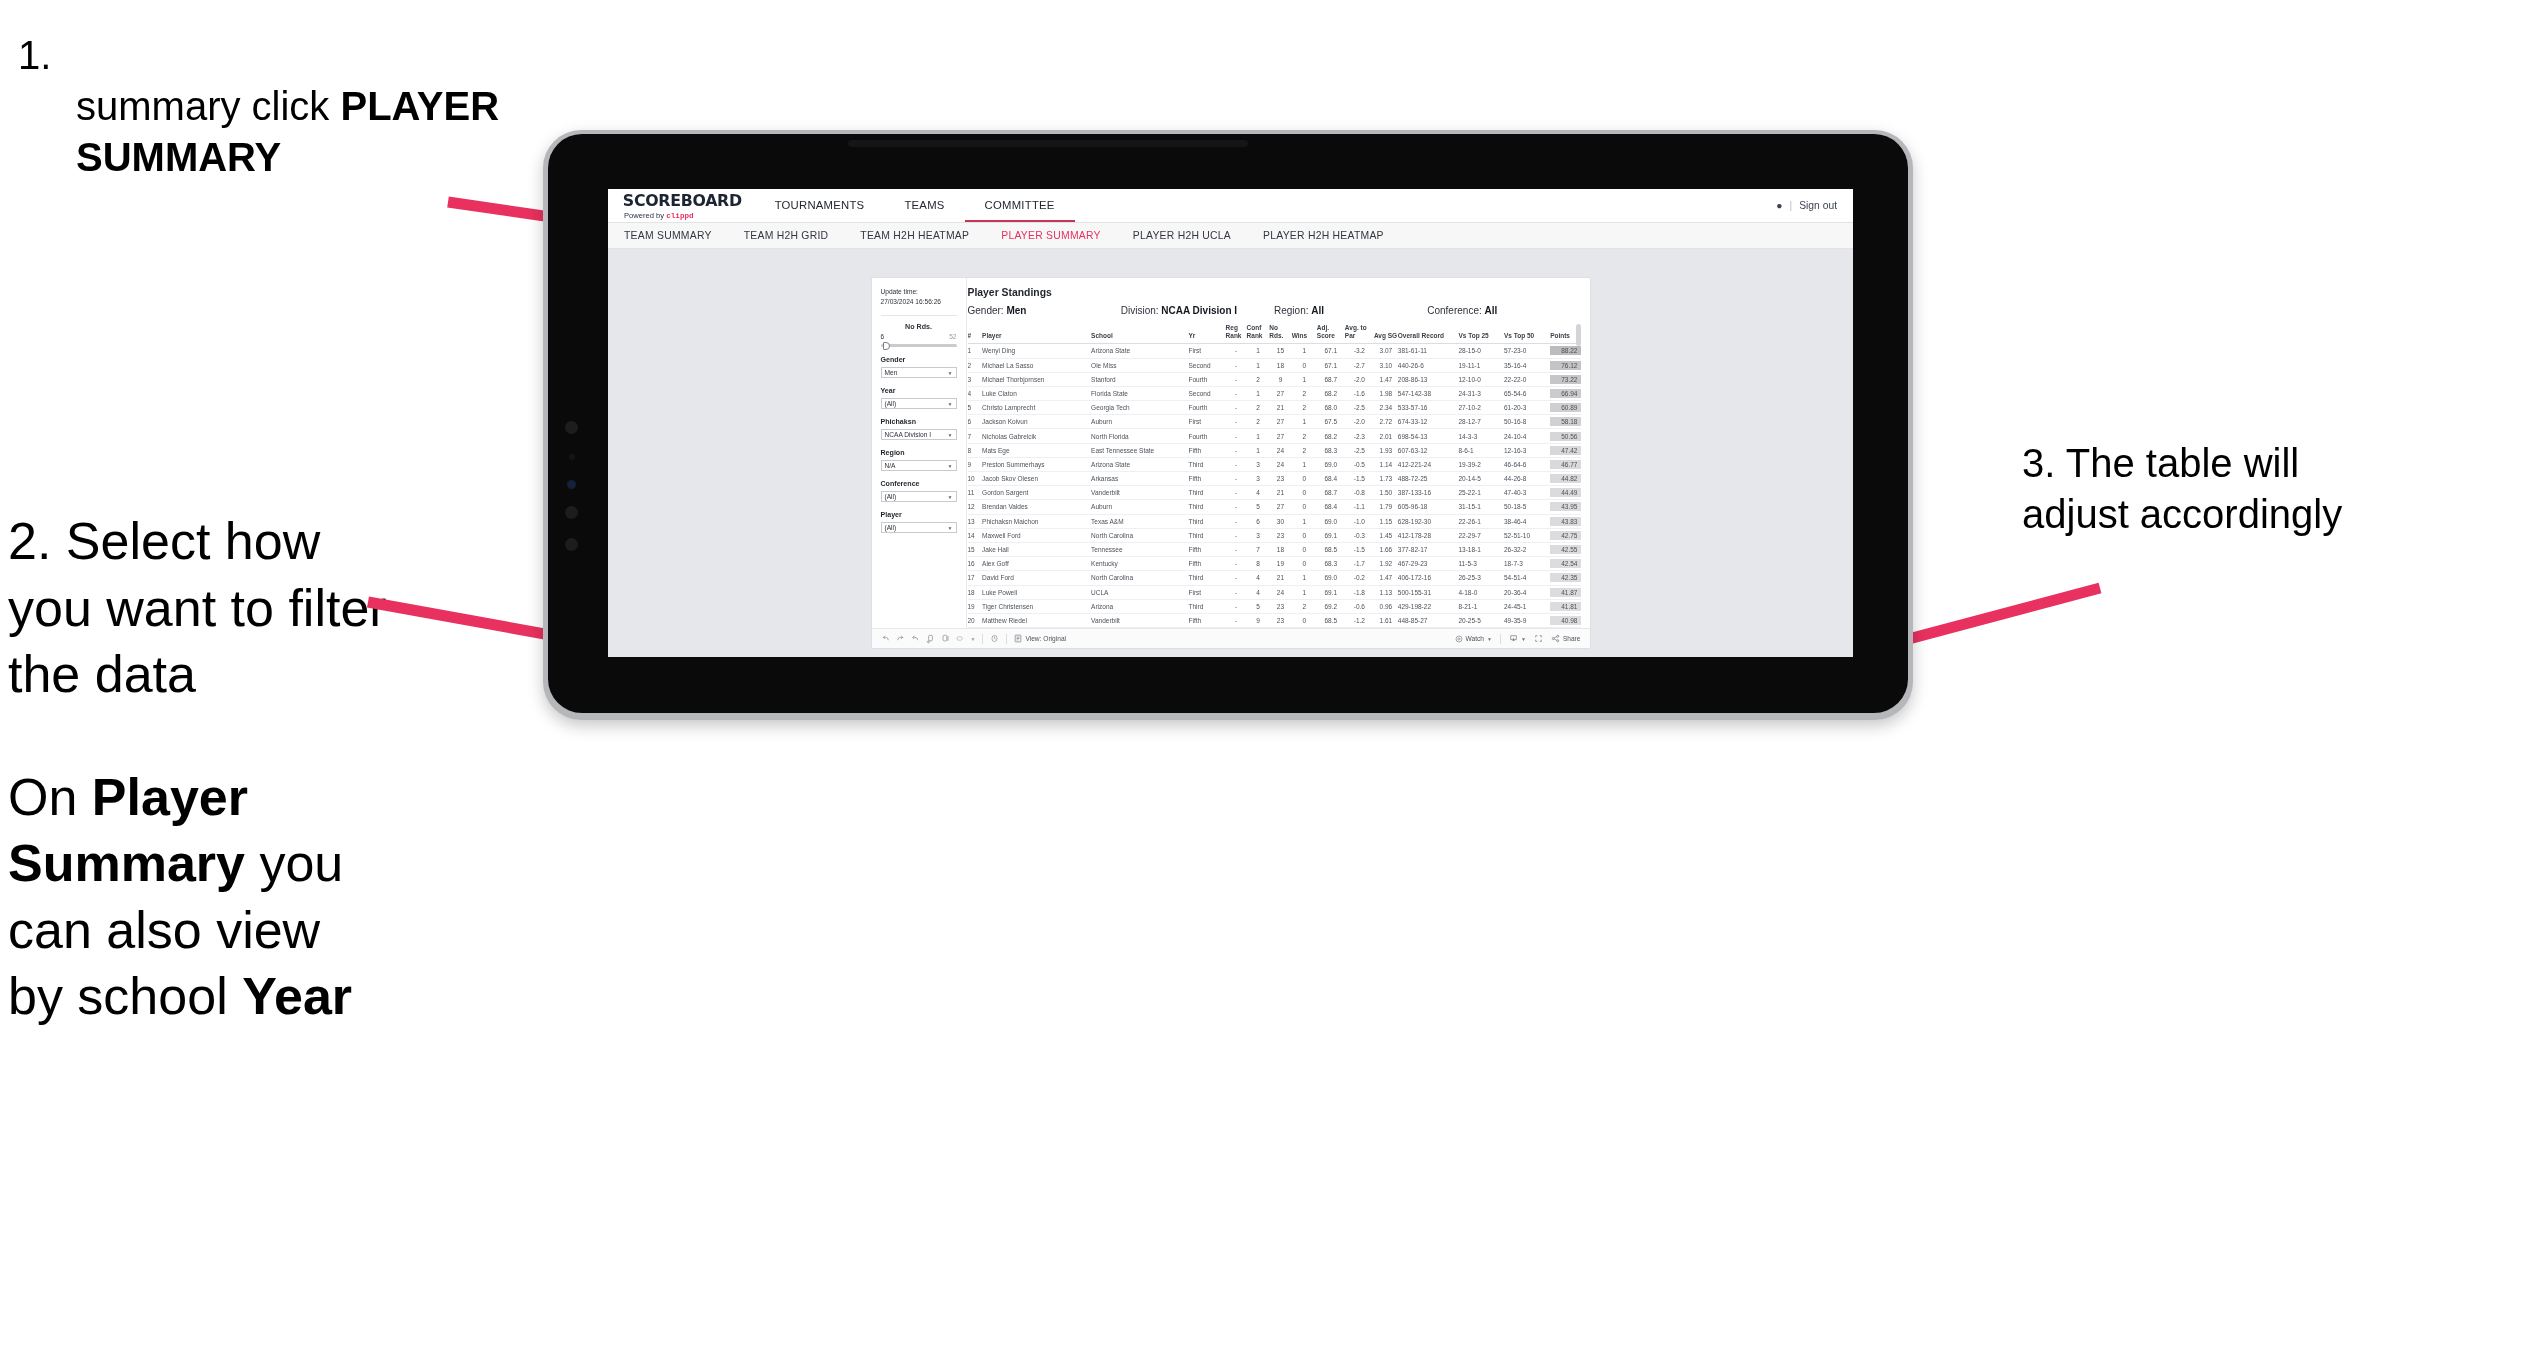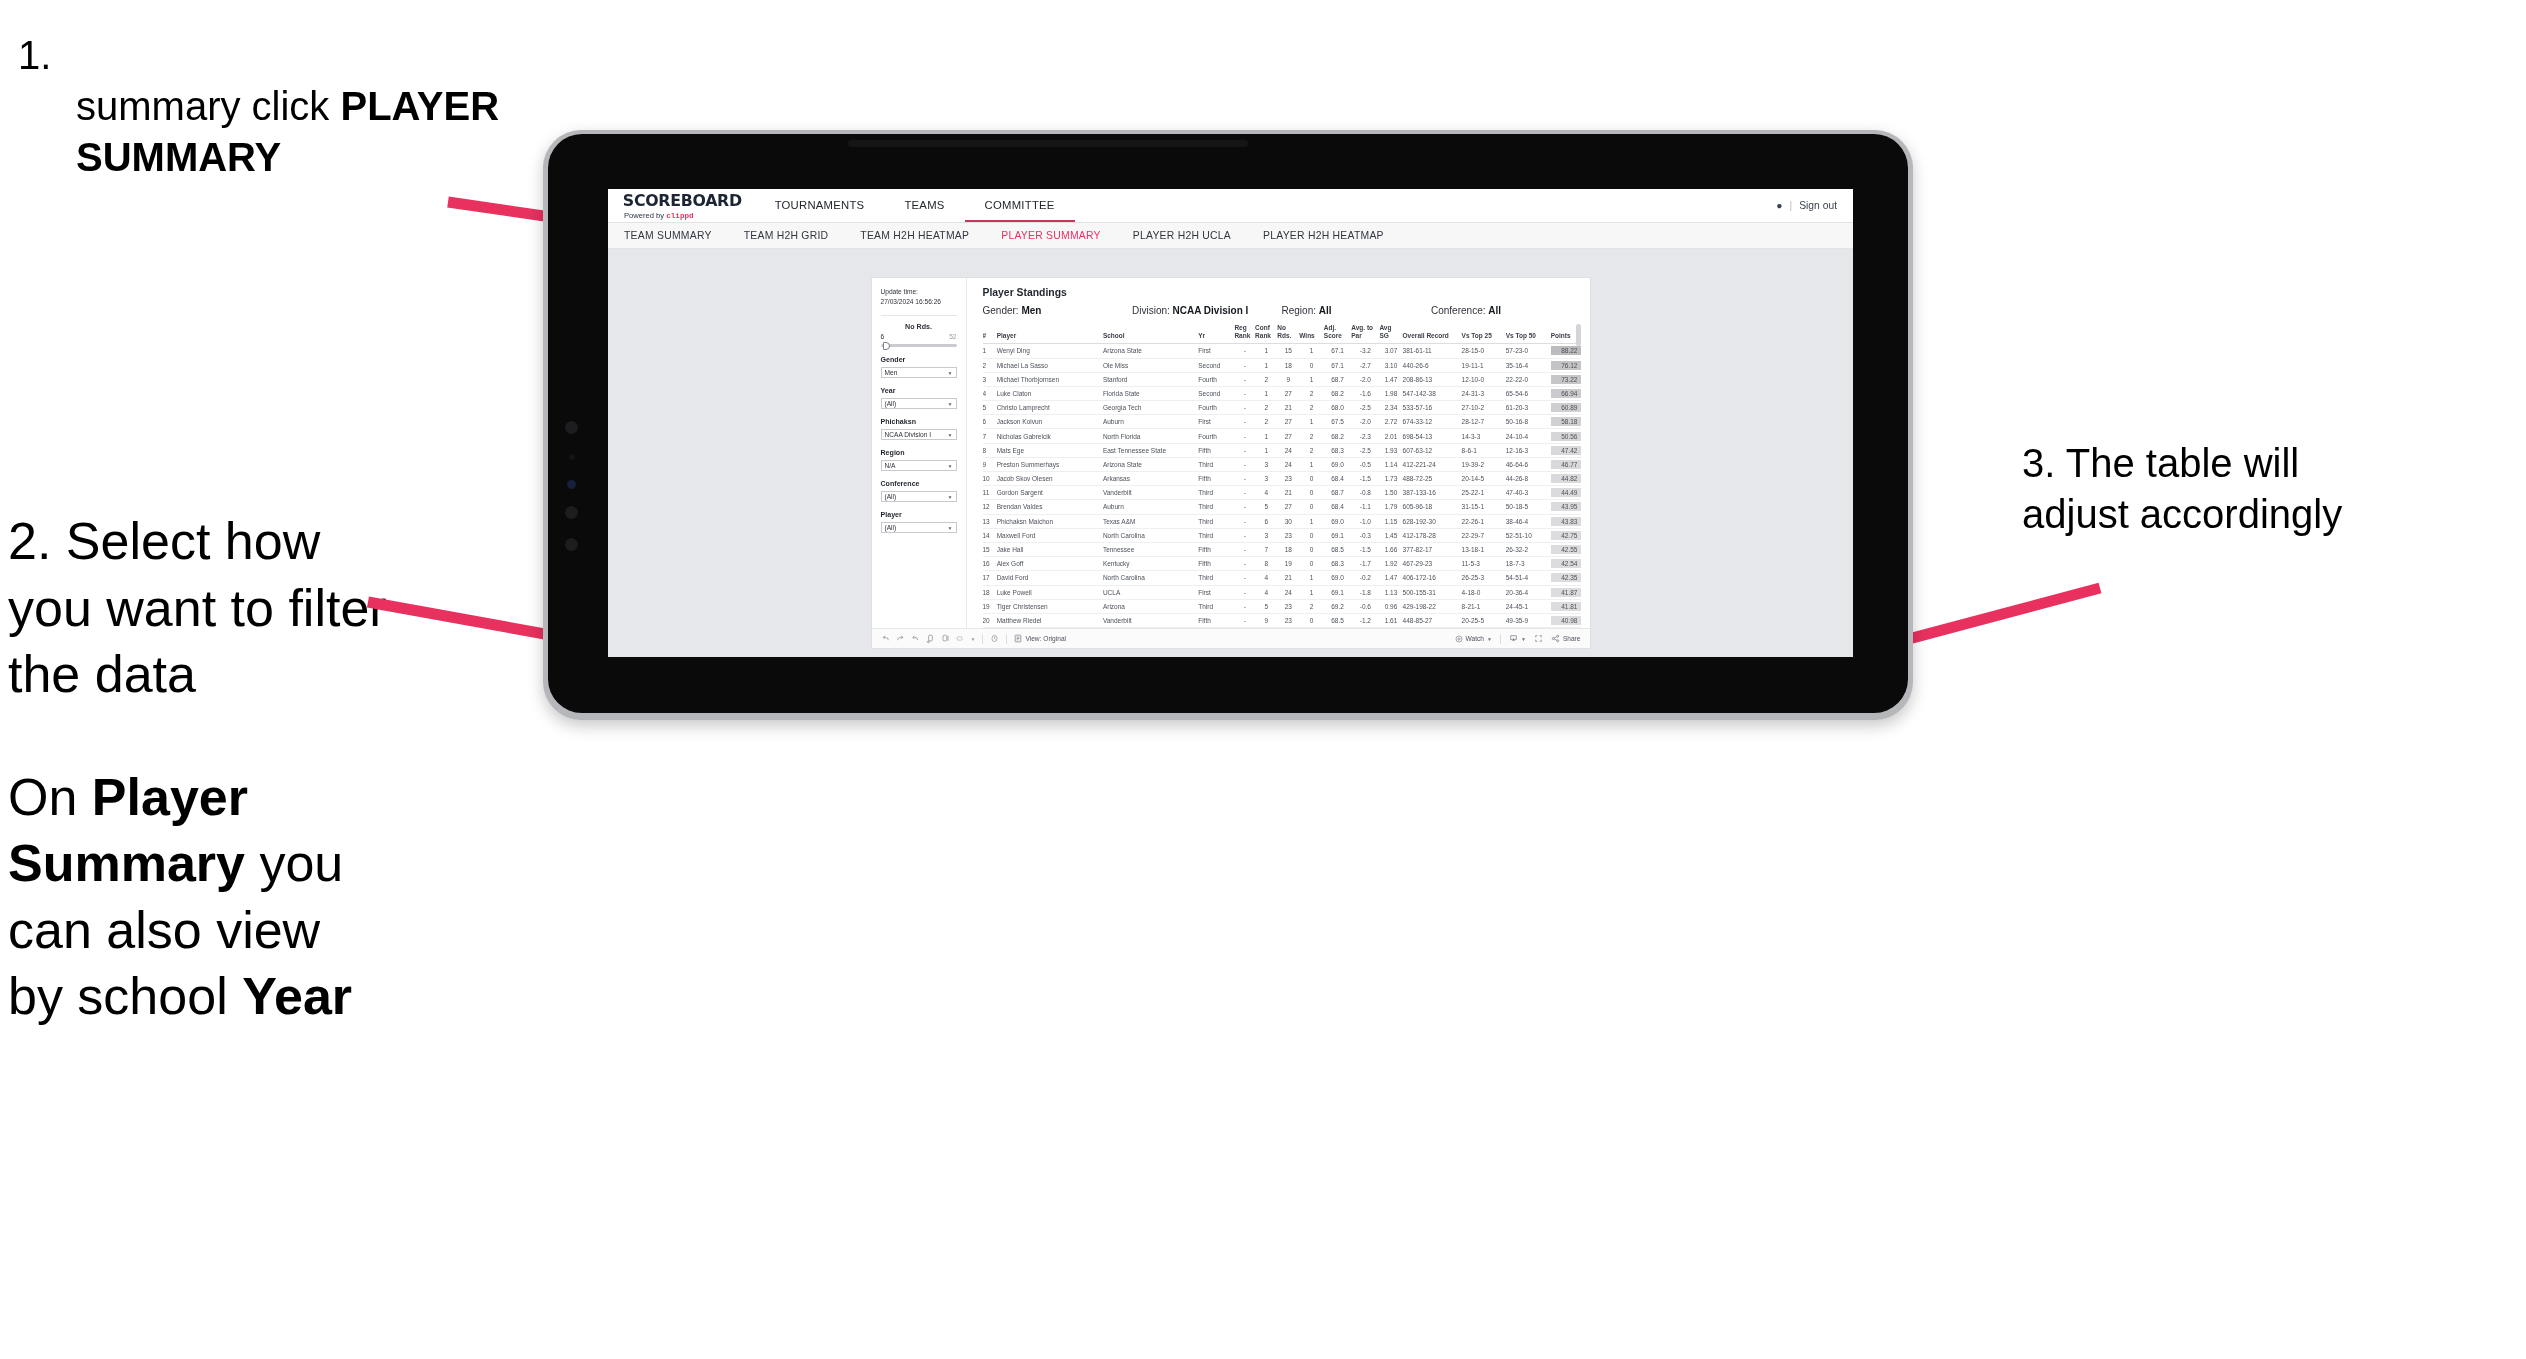--- a/index.html
+++ b/index.html
@@ -135,21 +135,21 @@
   .slider-track {
     height:3px; background:#c9cbcf; border-radius:2px; margin-top:4px;
     position:relative;
   }
   .slider-knob {
     position:absolute; left:2px; top:-2.5px; width:7px; height:8px;
     background:#fff; border:1px solid #7b7e85; border-radius:1px 4px 4px 1px;
   }
 
   
-  .standings { flex:1; padding:9px 9px 0 16px; min-width:0; display:flex; flex-direction:column;justify-content:space-between; }
+  .standings { flex:1; padding:9px 9px 0 1px; min-width:0; display:flex; flex-direction:column;justify-content:space-between; }
   .st-title { font-size:10.4px; font-weight:bold; color:#1f242c; margin-bottom:7px; }
   .st-meta { display:flex; font-size:10px; color:#2d3139; margin-bottom:8px; }
   .st-meta > div { width:25%; }
   .st-meta b { font-weight:bold; color:#14181f; }
 
   table.grid { width:100%; border-collapse:collapse; font-size:6.5px; color:#4b5059; }
   table.grid thead th {
     font-weight:bold; color:#3a3f47; text-align:left;
     padding:0 0 4px 0; vertical-align:bottom; line-height:1.18;
     border-bottom:1px solid #dcdde0;

